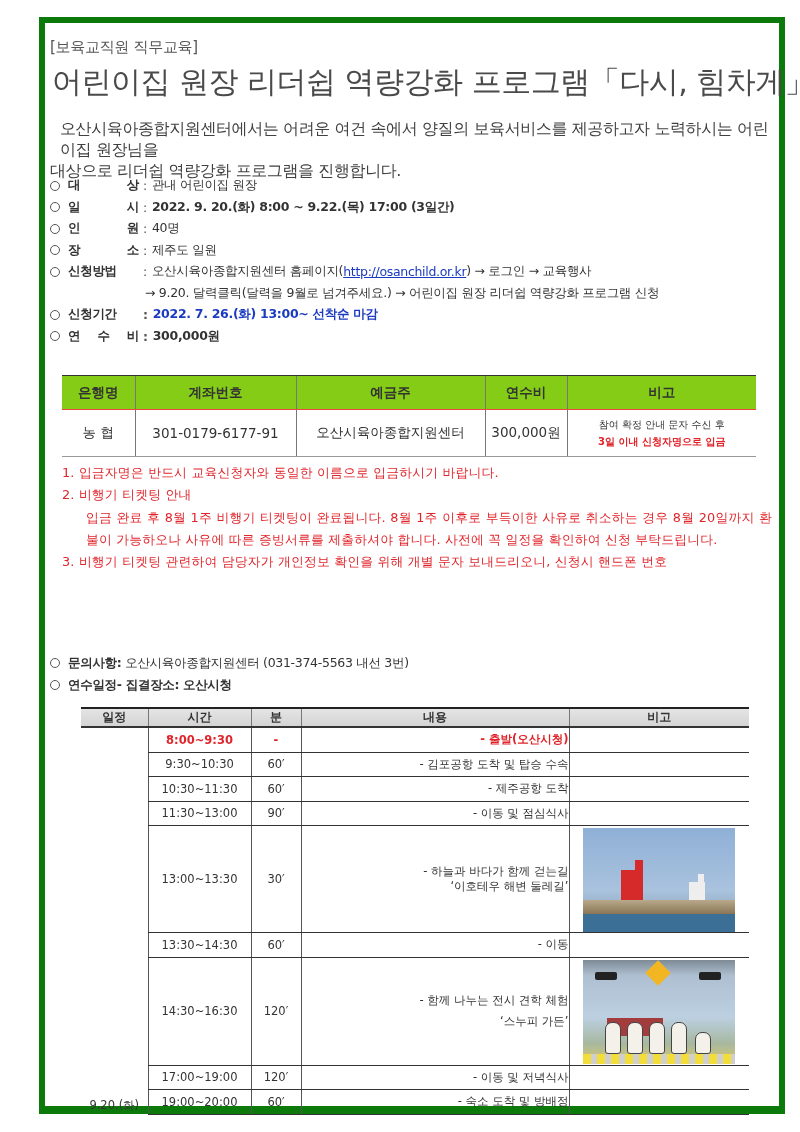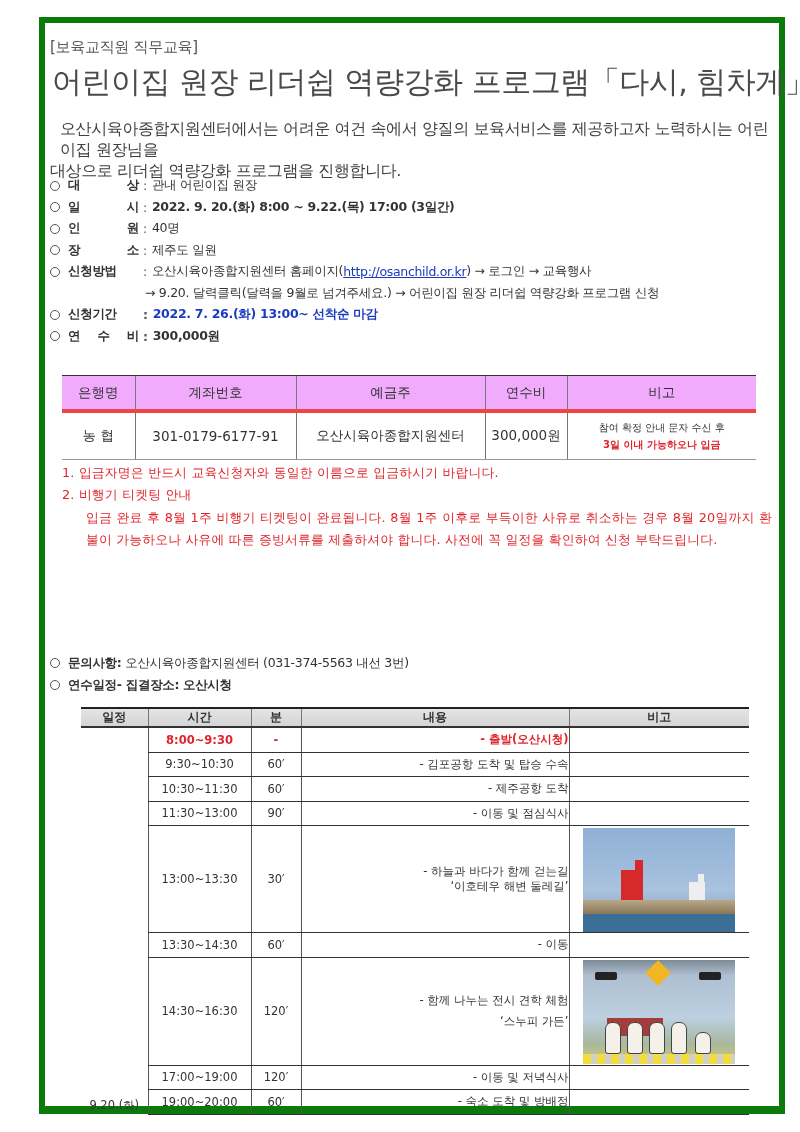--- a/index.html
+++ b/index.html
@@ -16,21 +16,21 @@
   .bullet { display:inline-block; width:10px; height:10px; border:1px solid #555; border-radius:50%; margin-right:8px; box-sizing:border-box; }
   .lbl { font-weight:bold; color:#333; display:inline-block; }
   .lbl-spaced { width:71px; display:flex; justify-content:space-between; }
   .colon { margin:0 5px 0 4px; color:#555; }
   .bold { font-weight:bold; }
   .blue { color:#1a3bc0; font-weight:bold; }
   .link { color:#1a3bc0; text-decoration:underline; }
   .cont { padding-left:95px; }
   table { border-collapse:collapse; }
   .bank { position:absolute; left:62px; top:375px; width:694px; font-size:13.5px; color:#333; }
-  .bank th { background:#f0abfc; font-weight:normal; height:31px; border-top:1.5px solid #333; border-bottom:4px solid #ef4444; border-left:1px solid #777; }
+  .bank th { background:#84cc16; font-weight:bold; height:31px; border-top:1.5px solid #333; border-bottom:1px solid #ef4444; border-left:1px solid #777; }
   .bank td { height:44px; text-align:center; border-left:1px solid #777; border-bottom:1.5px solid #999; }
   .bank th:first-child, .bank td:first-child { border-left:none; }
   .bank .note-td { font-size:10px; line-height:17px; }
   .red { color:#e0242a; }
   .notes { position:absolute; left:62px; top:462px; width:710px; font-size:12.8px; line-height:22.3px; color:#e0242a; letter-spacing:0.2px; }
   .notes .sub { padding-left:24px; text-align:justify; }
   .contact { position:absolute; left:50px; top:652px; font-size:12.5px; color:#333; letter-spacing:-0.3px; }
   .contact .info-row { height:22px; }
   .sched { position:absolute; left:81px; top:707px; width:668px; font-size:11.5px; color:#333; table-layout:fixed; }
   .sched th { background:linear-gradient(#e4e4e4,#d4d4d4); font-weight:bold; height:17px; padding:0; border-top:2px solid #222; border-bottom:2px solid #333; border-left:1px solid #777; font-size:12px; }
@@ -148,30 +148,31 @@
     <th>연수비</th>
     <th>비고</th>
   </tr>
   <tr>
     <td>농 협</td>
     <td>301-0179-6177-91</td>
     <td>오산시육아종합지원센터</td>
     <td>300,000원</td>
     <td class="note-td">
       <div>참여 확정 안내 문자 수신 후</div>
-      <div class="red bold">3일 이내 가능하오나 입금</div>
+      <div class="red bold">3일 이내 신청자명으로 입금</div>
     </td>
   </tr>
 </tbody>
   </table>
 
 <div class="notes">
   <div>1. 입금자명은 반드시 교육신청자와 동일한 이름으로 입금하시기 바랍니다.</div>
   <div>2. 비행기 티켓팅 안내</div>
   <div class="sub">입금 완료 후 8월 1주 비행기 티켓팅이 완료됩니다. 8월 1주 이후로 부득이한 사유로 취소하는 경우 8월 20일까지 환불이 가능하오나 사유에 따른 증빙서류를 제출하셔야 합니다. 사전에 꼭 일정을 확인하여 신청 부탁드립니다.</div>
+  <div>3. 비행기 티켓팅 관련하여 담당자가 개인정보 확인을 위해 개별 문자 보내드리오니, 신청시 핸드폰 번호</div>
 </div>
 
 <div class="contact">
   <div class="info-row">
     <span class="bullet"></span>
     <span class="lbl">문의사항:</span>&nbsp;
     <span>오산시육아종합지원센터 (031-374-5563 내선 3번)</span>
   </div>
   <div class="info-row">
     <span class="bullet"></span>

